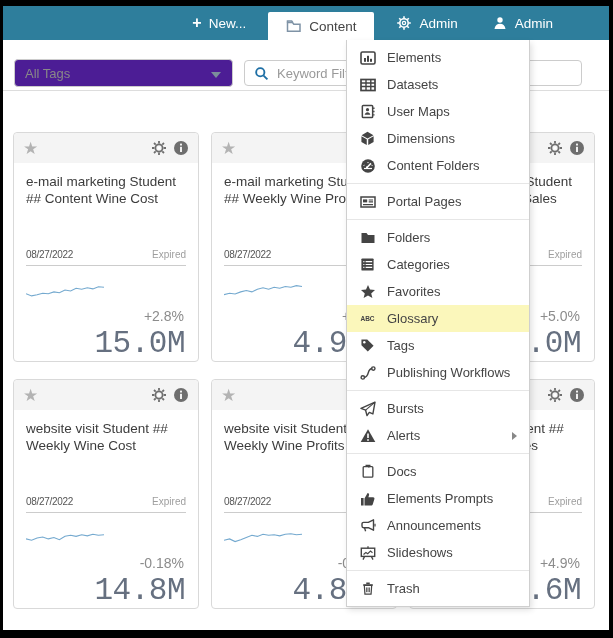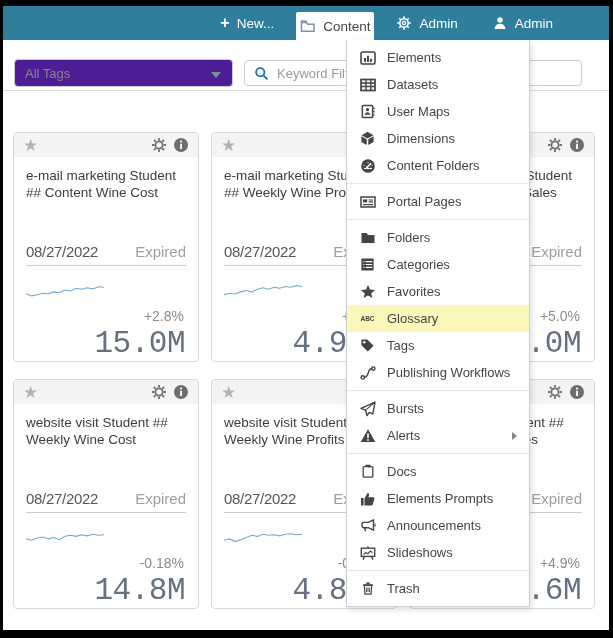--- a/index.html
+++ b/index.html
@@ -7,21 +7,21 @@
   .frame{position:relative;width:613px;height:638px;box-sizing:border-box;
          border-style:solid;border-color:#000;border-width:6px 4px 8px 3px;
          background:#fff;overflow:hidden;}
 
   
   .topbar{position:absolute;left:0;top:0;width:100%;height:34px;background:#2e7e9c;}
   .topbar-right{position:absolute;right:44px;top:0;height:34px;display:flex;align-items:stretch;}
   .tb-item{display:flex;align-items:center;gap:7px;color:#fff;font-size:13.5px;padding:0 12px;cursor:pointer;}
   .tb-new .plus{font-weight:bold;font-size:16px;line-height:1;}
   .tb-new .lbl{font-weight:normal;}
-  .tab-content{background:#fff;color:#444;margin-top:6px;border-radius:2px 2px 0 0;padding:0 4px;}
+  .tab-content{background:#fff;color:#444;margin-top:6px;border-radius:2px 2px 0 0;padding:0 18px;}
   .tb-gap{width:10px;}
   .icon16{width:16px;height:16px;display:inline-block;}
   .icon14{width:14px;height:14px;display:inline-block;}
 
   
   .filter-row{position:absolute;left:0;top:34px;width:100%;height:50px;border-bottom:1px solid #ddd;}
   .tags-select{position:absolute;left:11px;top:19px;width:219px;height:28px;box-sizing:border-box;
       border:1px solid #ccc;border-radius:4px;display:flex;align-items:center;padding:0 10px;
       color:#888;font-size:13px;background:#4c1d95;}
   .caret-down{position:absolute;right:11px;top:12px;width:0;height:0;
@@ -36,21 +36,21 @@
   .grid{padding:41px 14px 0 10px;display:flex;flex-direction:column;gap:17px;}
   .row{display:flex;gap:12px;}
   .card{flex:1;height:230px;box-sizing:border-box;border:1px solid #d9d9d9;border-radius:4px;
         background:#fff;display:flex;flex-direction:column;overflow:hidden;}
   .card-head{height:32px;background:#f4f4f4;display:flex;align-items:center;padding:0 9px;border-radius:4px 4px 0 0;}
   .card-star{color:#b3b3b3;font-size:17px;line-height:1;}
   .head-spacer{flex:1;}
   .head-ic{color:#6e6e6e;margin-left:6px;display:flex;}
   .card-title{margin:10px 12px 0;font-size:13.5px;line-height:1.27;color:#3c3c3c;min-height:50px;}
   .date-row{margin:26px 12px 0;padding-bottom:5px;border-bottom:1px solid #ccc;
-            display:flex;justify-content:space-between;align-items:baseline;font-size:15px;}
+            display:flex;justify-content:space-between;align-items:baseline;font-size:10px;}
   .date-val{color:#555;letter-spacing:-0.3px;}
   .status-val{color:#9e9e9e;}
   .spark-wrap{margin:10px 12px 0;height:28px;}
   .delta{margin:4px 14px 0;text-align:right;font-size:14px;color:#8c8c8c;}
   .big-value{margin:2px 13px 0;text-align:right;font-size:31px;color:#667080;letter-spacing:-0.5px;font-family:Liberation Mono, monospace;}
 
   
   .dropdown{position:absolute;left:343px;top:34px;width:184px;box-sizing:border-box;background:#fff;
       border:1px solid #cfcfcf;border-top:0;box-shadow:2px 3px 6px rgba(0,0,0,.12);
       padding:4px 0;z-index:50;}

